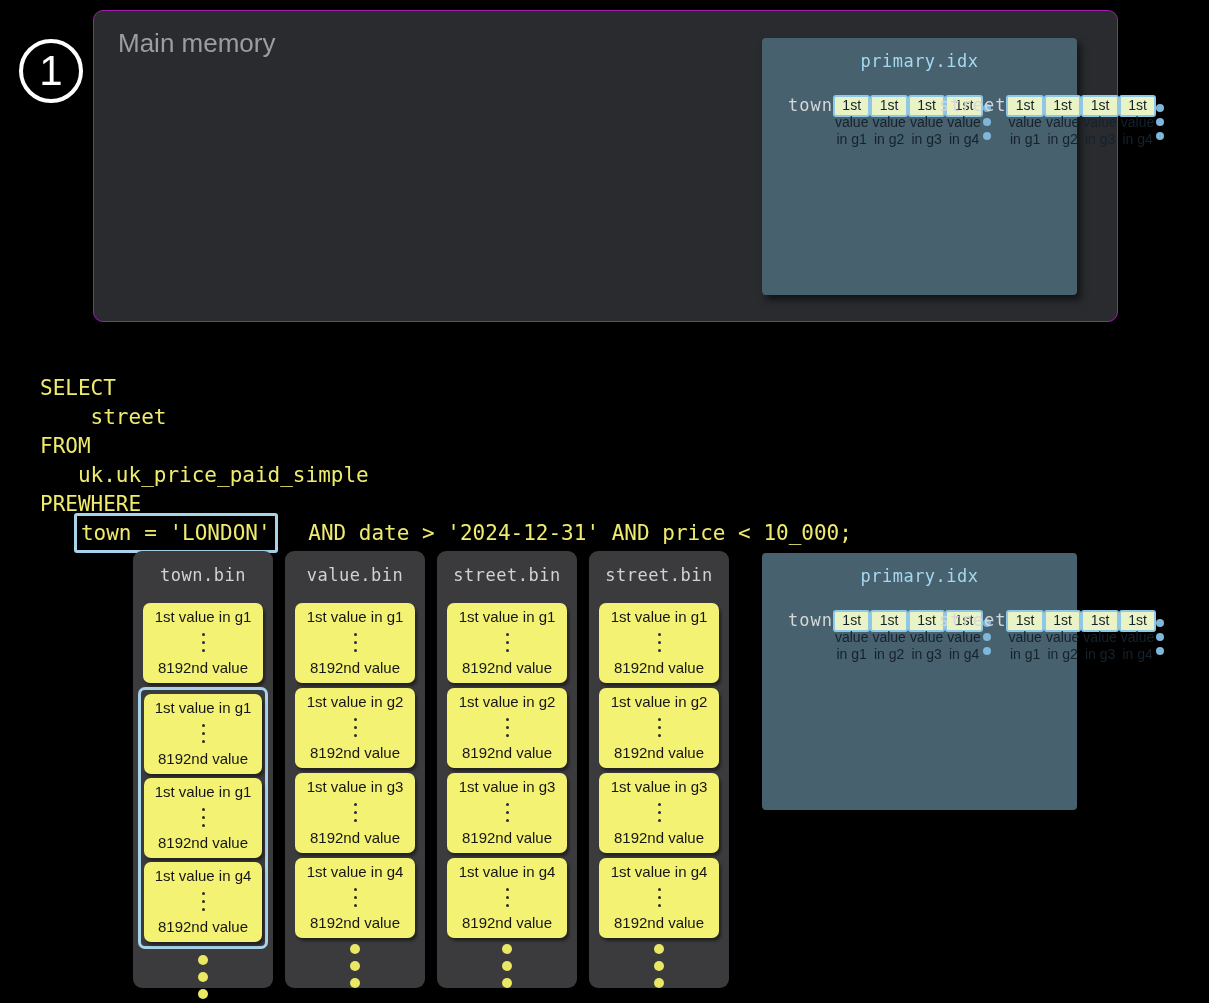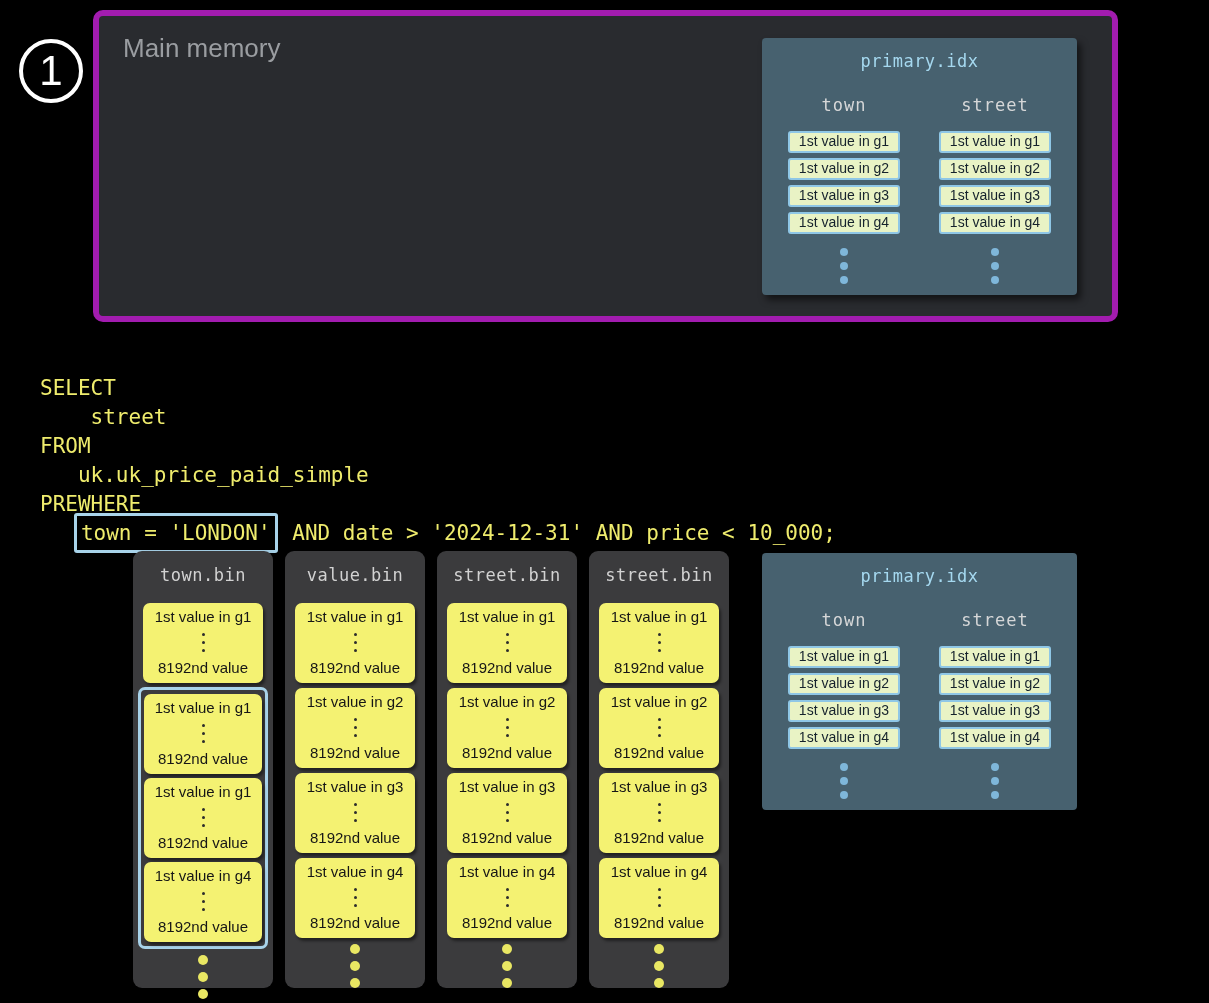--- a/index.html
+++ b/index.html
@@ -26,55 +26,55 @@
   }
   
   .step-badge{
     position:absolute;left:19px;top:39px;width:56px;height:56px;border-radius:50%;
     border:4px solid #ffffff;color:#ffffff;display:flex;align-items:center;justify-content:center;
     font-size:42px;font-weight:300;line-height:1;
   }
   
   .mm-panel{
     position:absolute;left:93px;top:10px;width:1025px;height:312px;
-    background:var(--panel-charcoal);border-radius:10px;border:6px solid #a21caf;box-sizing:border-box;
+    background:var(--panel-charcoal);border-radius:10px;border:1px solid #a21caf;box-sizing:border-box;
   }
   .mm-title{position:absolute;left:24px;top:17px;font-size:26px;color:#9a9da1;}
   
   .pidx{
     position:absolute;width:315px;height:257px;background:var(--panel-slate);
     border-radius:4px;box-shadow:4px 5px 7px rgba(0,0,0,0.55);
   }
   .pidx-top{left:762px;top:38px;}
   .pidx-bottom{left:762px;top:553px;}
   .pidx-title{
     text-align:center;margin-top:13px;font-family:"DejaVu Sans Mono",monospace;
     font-size:17px;color:var(--idx-title-blue);letter-spacing:0.5px;
   }
   .pidx-cols{display:flex;justify-content:space-between;padding:0 26px;margin-top:24px;}
-  .pidx-col{width:112px;display:flex;flex-direction:column;align-items:center;}
+  .pidx-col{width:112px;display:flex;flex-direction:row;align-items:flex-start;}
   .pidx-header{
     font-family:"DejaVu Sans Mono",monospace;font-size:17px;color:#d6d7d8;
     margin-bottom:16px;letter-spacing:1px;
   }
   .pidx-cell{
     width:112px;height:22px;box-sizing:border-box;background:var(--cell-green);
     border:2px solid var(--cell-border-blue);border-radius:3px;margin-bottom:5px;
     font-size:14px;line-height:17px;color:#15222c;text-align:center;
   }
   .bdots{margin-top:9px;display:flex;flex-direction:column;gap:6px;align-items:center;}
   .bdots i{width:8px;height:8px;border-radius:50%;background:var(--dot-blue);display:block;}
   
   .sql{
     position:absolute;left:40px;top:353px;font-family:"DejaVu Sans Mono",monospace;
     font-size:21px;line-height:29px;color:var(--sql-yellow);white-space:pre;
   }
   .sql-highlight{
     border:3px solid var(--highlight-blue);border-radius:3px;
-    padding:5px 4px;margin-left:-4px;margin-right:2px;
+    padding:5px 4px;margin-left:-4px;margin-right:18px;
   }
   
   .bins{position:absolute;left:133px;top:551px;display:flex;gap:12px;}
   .bin{
     width:140px;height:437px;background:var(--bin-gray);border-radius:9px;
     box-shadow:3px 4px 6px rgba(0,0,0,0.5);box-sizing:border-box;
   }
   .bin-title{
     text-align:center;margin-top:14px;font-family:"DejaVu Sans Mono",monospace;
     font-size:17px;color:#d2d2d2;letter-spacing:0.5px;

